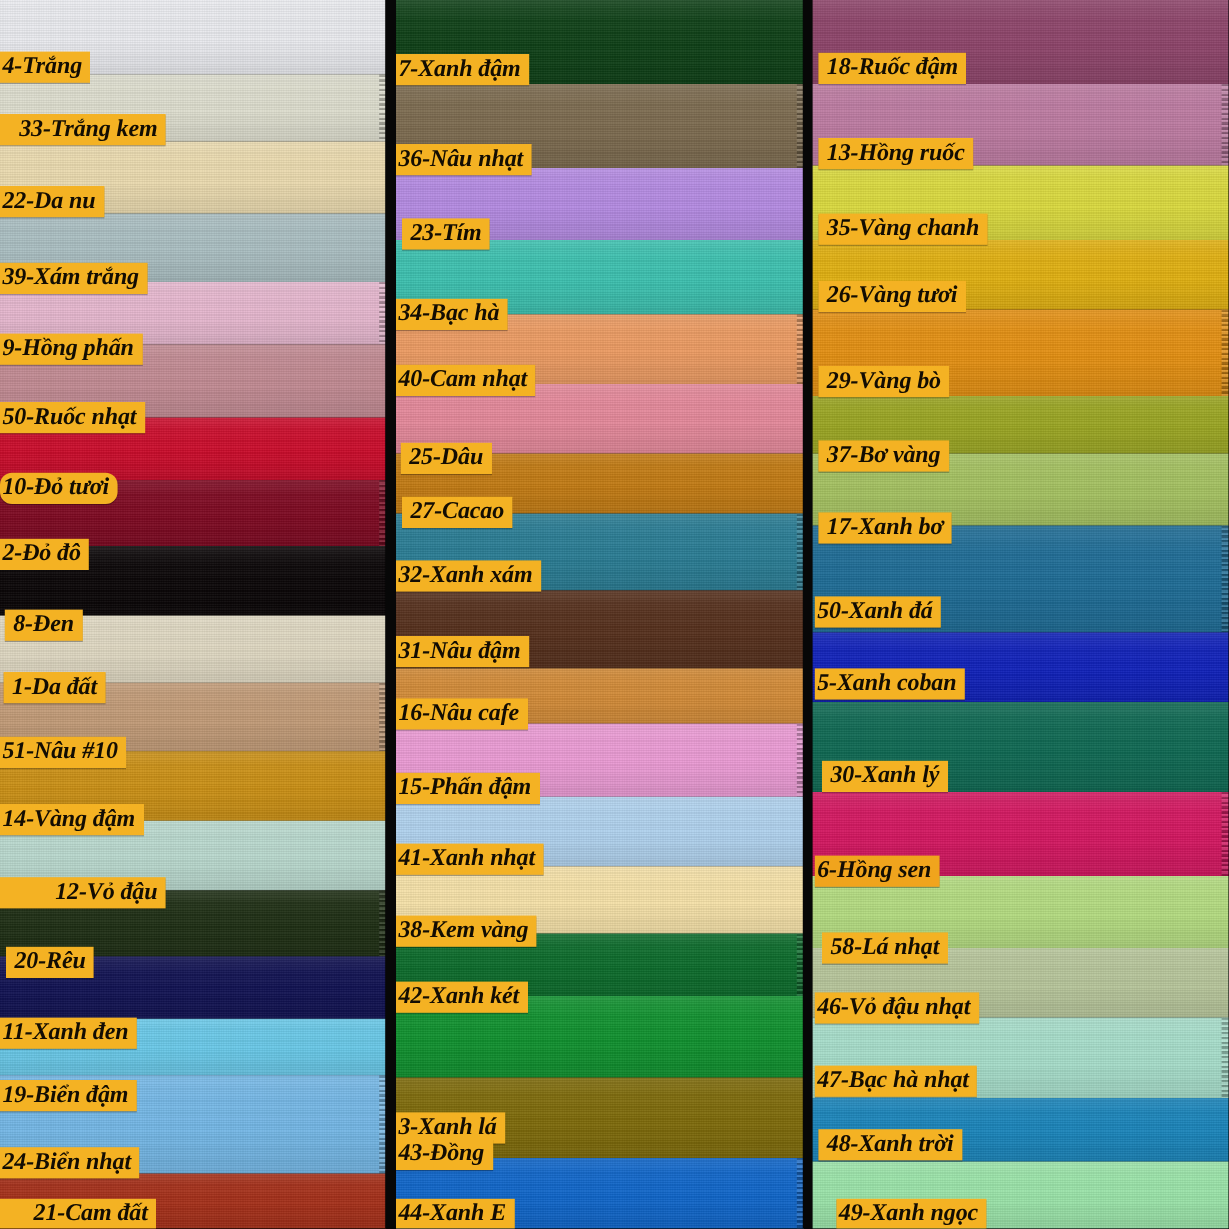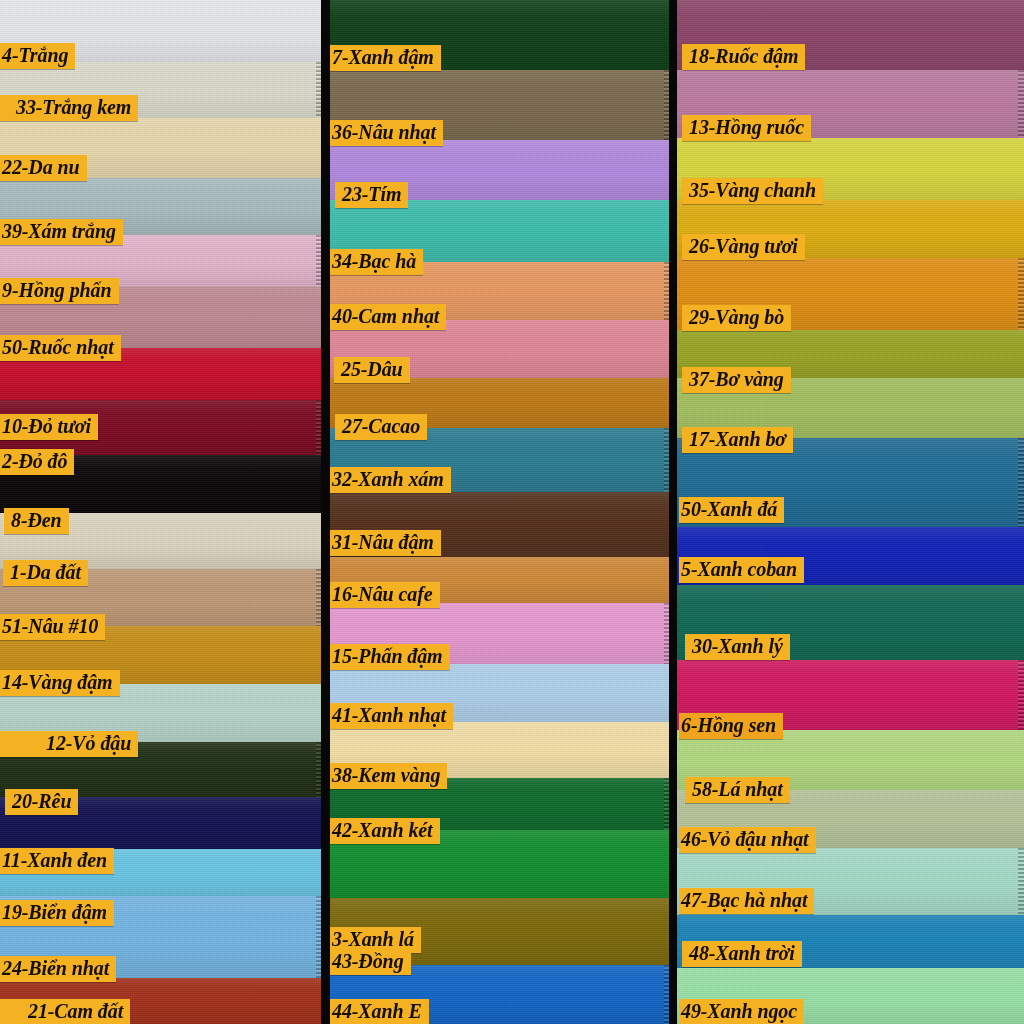--- a/index.html
+++ b/index.html
@@ -123,21 +123,21 @@
         <div class="fray" style="top: 0px; height: 52px;"></div>
       </div>
       <div class="label edge" style="top: 278px; left: 0px;">9-Hồng phấn</div>
       <div class="band" title="50-Ruốc nhạt" style="top: 287px; height: 61px; background: rgb(192, 138, 146);">
         <div class="grain"></div>
       </div>
       <div class="label edge" style="top: 335px; left: 0px;">50-Ruốc nhạt</div>
       <div class="band" title="10-Đỏ tươi" style="top: 348px; height: 52px; background: rgb(201, 13, 44);">
         <div class="grain"></div>
       </div>
-      <div class="label edge" style="top: 414px; left: 0px;">10-Đỏ tươi</div>
+      <div class="label edge" style="top: 394px; left: 0px; border-radius: 10px;">10-Đỏ tươi</div>
       <div class="band" title="2-Đỏ đô" style="top: 400px; height: 55px; background: rgb(125, 10, 34);">
         <div class="grain"></div>
         <div class="fray" style="top: 0px; height: 55px;"></div>
       </div>
       <div class="label edge" style="top: 449px; left: 0px;">2-Đỏ đô</div>
       <div class="band" title="8-Đen" style="top: 455px; height: 58px; background: rgb(11, 7, 8);">
         <div class="grain"></div>
       </div>
       <div class="label" style="top: 508px; left: 4px;">8-Đen</div>
       <div class="band" title="1-Da đất" style="top: 513px; height: 56px; background: rgb(221, 214, 192);">
@@ -200,21 +200,21 @@
       </div>
       <div class="label edge" style="top: 249px; left: 0px;">34-Bạc hà</div>
       <div class="band" title="40-Cam nhạt" style="top: 262px; height: 58px; background: rgb(234, 154, 98);">
         <div class="grain"></div>
         <div class="fray" style="top: 0px; height: 58px;"></div>
       </div>
       <div class="label edge" style="top: 304px; left: 0px;">40-Cam nhạt</div>
       <div class="band" title="25-Dâu" style="top: 320px; height: 58px; background: rgb(226, 136, 153);">
         <div class="grain"></div>
       </div>
-      <div class="label" style="top: 357px; left: 4px;">25-Dâu</div>
+      <div class="label" style="top: 369px; left: 4px;">25-Dâu</div>
       <div class="band" title="27-Cacao" style="top: 378px; height: 50px; background: rgb(192, 122, 20);">
         <div class="grain"></div>
       </div>
       <div class="label" style="top: 414px; left: 5px;">27-Cacao</div>
       <div class="band" title="32-Xanh xám" style="top: 428px; height: 64px; background: rgb(43, 124, 147);">
         <div class="grain"></div>
         <div class="fray" style="top: 0px; height: 64px;"></div>
       </div>
       <div class="label edge" style="top: 467px; left: 0px;">32-Xanh xám</div>
       <div class="band" title="31-Nâu đậm" style="top: 492px; height: 65px; background: rgb(85, 48, 29);">
@@ -320,16 +320,16 @@
         <div class="fray" style="top: 0px; height: 67px;"></div>
       </div>
       <div class="label edge" style="top: 888px; left: 2px;">47-Bạc hà nhạt</div>
       <div class="band" title="48-Xanh trời" style="top: 915px; height: 53px; background: rgb(27, 132, 185);">
         <div class="grain"></div>
       </div>
       <div class="label" style="top: 941px; left: 5px;">48-Xanh trời</div>
       <div class="band" title="49-Xanh ngọc" style="top: 968px; height: 56px; background: rgb(154, 226, 168);">
         <div class="grain"></div>
       </div>
-      <div class="label edge" style="top: 999px; left: 2px;">49-Xanh ngọc</div>
+      <div class="label edge" style="top: 999px; left: 20px;">49-Xanh ngọc</div>
     </div>
 
 </div>
 
 </body></html>

